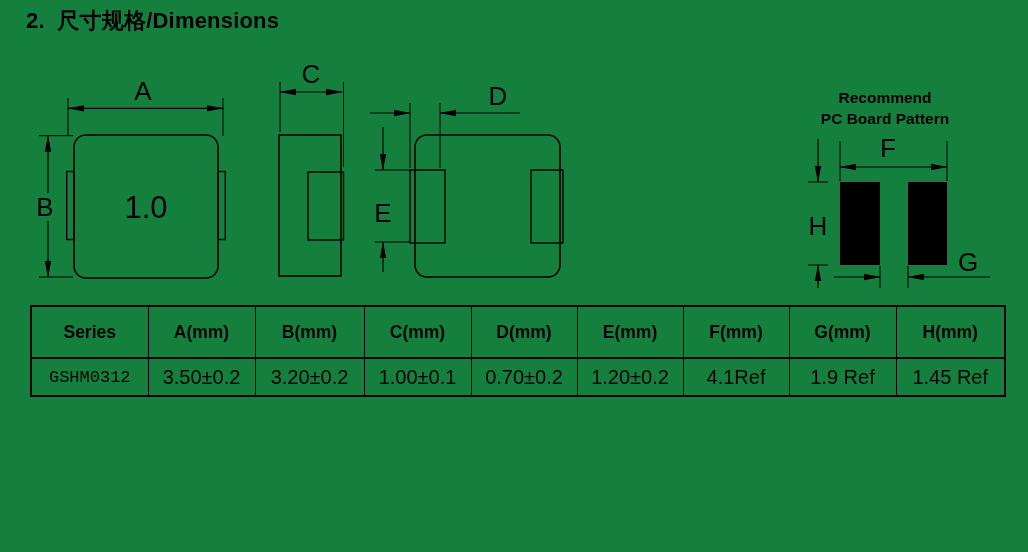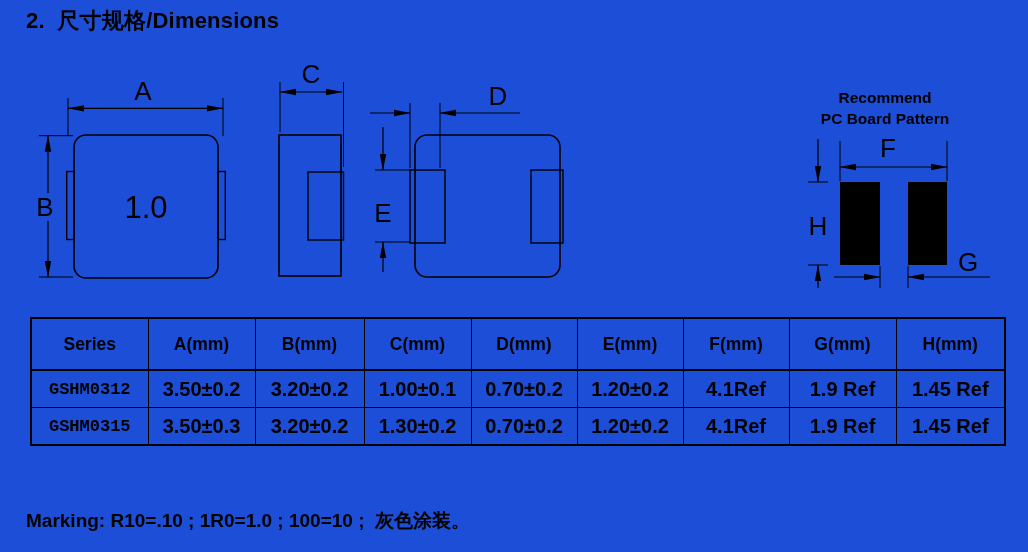--- a/index.html
+++ b/index.html
@@ -1,43 +1,43 @@
 <!DOCTYPE html>
 <html><head>
 <meta charset="utf-8">
 <style>
   html,body{margin:0;padding:0;background:#ffffff;}
   #page{
-    position:relative;width:1028px;height:552px;background:#1d4ed8;
+    position:relative;width:1028px;height:552px;background:#15803d;
     font-family:"Liberation Sans",sans-serif;color:#000;overflow:hidden;
   }
   #title{
     position:absolute;left:26px;top:6px;font-size:22px;font-weight:bold;
     white-space:pre;letter-spacing:0.2px;
   }
   #drawings{position:absolute;left:0;top:55px;}
   #drawings text{font-family:"Liberation Sans",sans-serif;fill:#000;}
   .dimletter{font-size:26px;}
   .partmark{font-size:31px;}
   .pcbtitle{font-size:15.5px;font-weight:bold;}
   .outline{fill:none;stroke:#000;stroke-width:1.6;}
   .term{fill:none;stroke:#000;stroke-width:1.4;}
   .pad{fill:#000;stroke:none;}
   .dim{stroke:#000;stroke-width:1.2;fill:none;}
   .ext{stroke:#000;stroke-width:1px;fill:none;}
   #specs{
     position:absolute;left:30px;top:305px;width:976px;
-    border-collapse:collapse;table-layout:fixed;margin-top:12px;
+    border-collapse:collapse;table-layout:fixed;
   }
   #specs th,#specs td{
     border:1px solid #000;text-align:center;vertical-align:middle;
     padding:0;font-size:20px;overflow:hidden;
   }
   #specs th{font-size:17.5px;font-weight:bold;height:50px;border-bottom:2px solid #000;}
-  #specs td{height:36px;font-weight:bold;}
+  #specs td{height:36px;}
   #specs{border:2px solid #000;}
   #specs td.series{font-family:"Liberation Mono","DejaVu Sans Mono",monospace;font-size:17px;}
   #marking{
     position:absolute;left:26px;top:508px;font-size:19px;font-weight:bold;
     white-space:pre;
   }
 </style>
 </head>
 <body>
 
@@ -154,29 +154,17 @@
         <td class="series">GSHM0312</td>
         <td>3.50±0.2</td>
         <td>3.20±0.2</td>
         <td>1.00±0.1</td>
         <td>0.70±0.2</td>
         <td>1.20±0.2</td>
         <td>4.1Ref</td>
         <td>1.9 Ref</td>
         <td>1.45 Ref</td>
       </tr>
-      <tr>
-        <td class="series">GSHM0315</td>
-        <td>3.50±0.3</td>
-        <td>3.20±0.2</td>
-        <td>1.30±0.2</td>
-        <td>0.70±0.2</td>
-        <td>1.20±0.2</td>
-        <td>4.1Ref</td>
-        <td>1.9 Ref</td>
-        <td>1.45 Ref</td>
-      </tr>
     </tbody>
   </table>
 
-  <div id="marking">Marking: R10=.10 ; 1R0=1.0 ; 100=10 ;  灰色涂装。</div>
 
 </div>
 
 </body></html>

